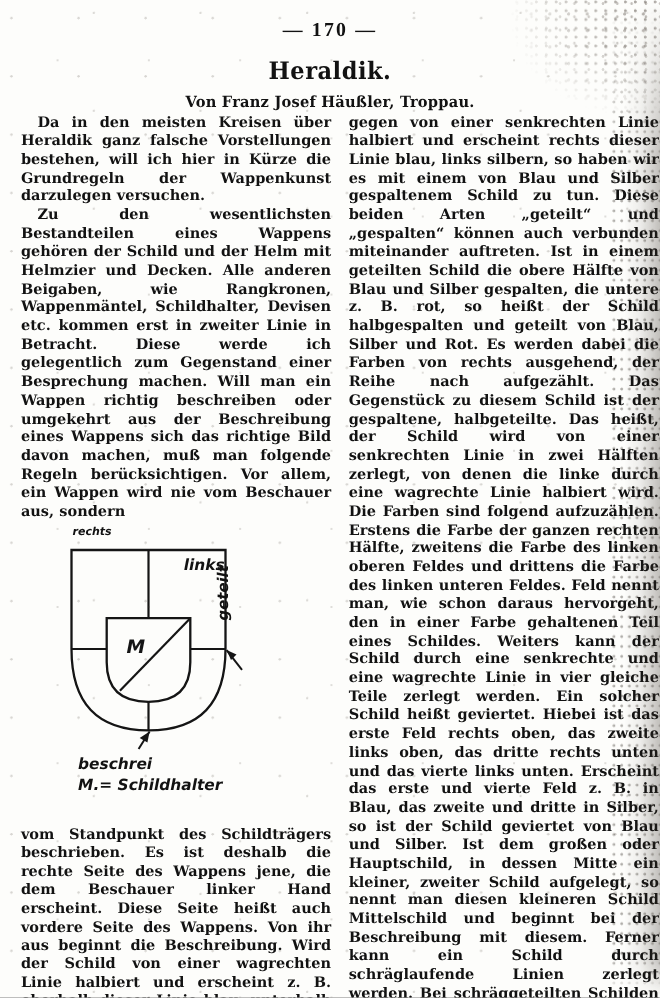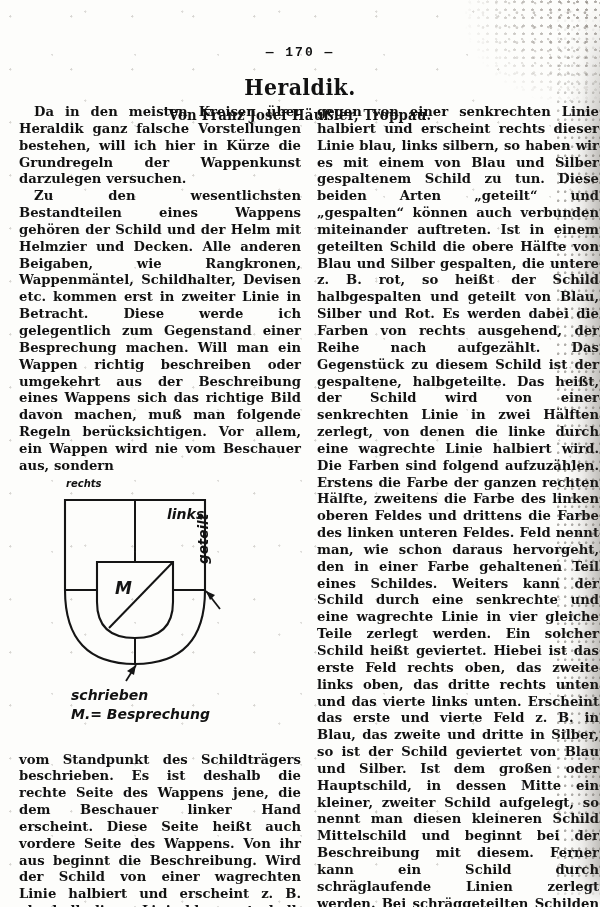--- a/index.html
+++ b/index.html
@@ -59,25 +59,24 @@
       radial-gradient(circle at 63% 77%, rgba(70,62,52,.28) 0 .8px, transparent 1.2px),
       radial-gradient(circle at 88% 13%, rgba(70,62,52,.30) 0 .9px, transparent 1.3px);
     background-size: 61px 53px, 83px 71px, 97px 89px;
     opacity: .6;
   }
 
   
   .folio {
     text-align: center;
     padding-top: 17px;
-    font-family: Liberation Mono, monospace;
-    font-weight: 700;
-    font-size: 13px;
+    font-family: Liberation Serif, serif;
+    font-weight: 700;
+    font-size: 18px;
     letter-spacing: 2px;
-    margin-top: 28px;
   }
   .article-title {
     text-align: center;
     margin-top: 14px;
     font-size: 22px;
     font-weight: 700;
     letter-spacing: .5px;
     font-family: "DejaVu Serif", "Liberation Serif", serif;
     transform: scaleX(.93);
   }
@@ -208,22 +207,22 @@
           <text x="96" y="116" class="hand" font-size="17" fill="#151515">M</text>
 
           <path d="M 201 131 L 187 113" stroke="#151515" stroke-width="1.8" fill="none"></path>
           <path d="M 187 113 L 196 117 L 191 122 Z" fill="#151515"></path>
 
           <path d="M 107 203 L 117 187" stroke="#151515" stroke-width="1.8" fill="none"></path>
           <path d="M 117 187 L 115 197 L 108 193 Z" fill="#151515"></path>
         </svg>
 
         <div class="hand fig-caption">
-          <div>schrieben</div>
-          <div>M.= Besprechung</div>
+          <div>beschrei</div>
+          <div>M.= Schildhalter</div>
         </div>
       </div>
 
       <p class="para">vom Standpunkt des Schildträgers be­schrieben. Es ist deshalb die rechte Seite des Wappens jene, die dem Beschauer linker Hand erscheint. Diese Seite heißt auch vordere Seite des Wappens. Von ihr aus beginnt die Beschreibung. Wird der Schild von einer wagrechten Linie halbiert und erscheint z. B. oberhalb die­ser Linie blau, unterhalb silbern, so spricht man von einem von Blau und Silber geteiltem Schild. Wird er hin­</p>
     </div>
 
     <div class="col col-right">
       <p class="para">gegen von einer senkrechten Linie halbiert und erscheint rechts dieser Linie blau, links silbern, so haben wir es mit einem von Blau und Silber gespaltenem Schild zu tun. Diese beiden Arten „geteilt“ und „gespalten“ können auch verbunden miteinander auftreten. Ist in einem geteilten Schild die obere Hälfte von Blau und Silber gespalten, die untere z. B. rot, so heißt der Schild halbgespal­ten und geteilt von Blau, Silber und Rot. Es werden dabei die Farben von rechts ausgehend, der Reihe nach auf­gezählt. Das Gegenstück zu diesem Schild ist der gespaltene, halbgeteilte. Das heißt, der Schild wird von einer senkrechten Linie in zwei Hälften zerlegt, von denen die linke durch eine wagrechte Linie halbiert wird. Die Farben sind folgend aufzuzählen. Erstens die Farbe der ganzen rechten Hälfte, zweitens die Farbe des linken oberen Feldes und drit­tens die Farbe des linken unteren Feldes. Feld nennt man, wie schon daraus her­vorgeht, den in einer Farbe gehaltenen Teil eines Schildes. Weiters kann der Schild durch eine senkrechte und eine wag­rechte Linie in vier gleiche Teile zerlegt werden. Ein solcher Schild heißt ge­viertet. Hiebei ist das erste Feld rechts oben, das zweite links oben, das dritte rechts unten und das vierte links unten. Erscheint das erste und vierte Feld z. B. in Blau, das zweite und dritte in Silber, so ist der Schild geviertet von Blau und Silber. Ist dem großen oder Haupt­schild, in dessen Mitte ein kleiner, zwei­ter Schild aufgelegt, so nennt man diesen kleineren Schild Mittelschild und beginnt bei der Beschreibung mit diesem. Ferner kann ein Schild durch schräglaufende Linien zerlegt werden. Bei schräggeteil­ten Schilden spricht man nicht von einer rechten und linken Hälfte, sondern nur von einer oberen und unteren, wobei die obere Hälfte jene ist, die von dem oberen</p>
     </div>
 

